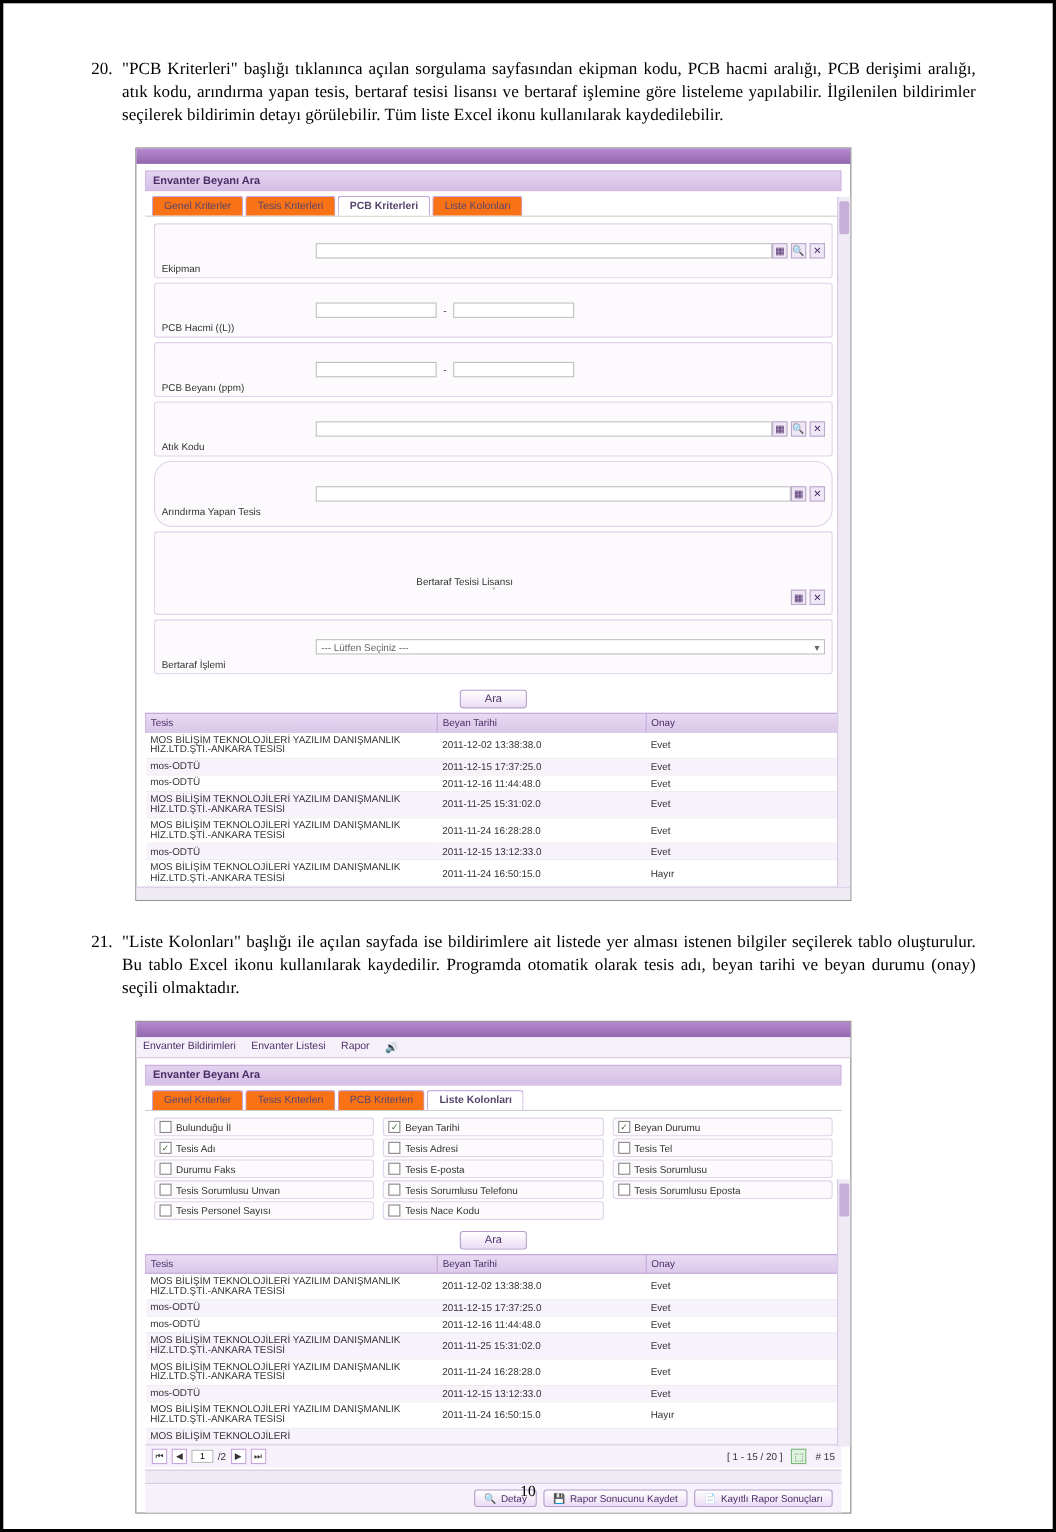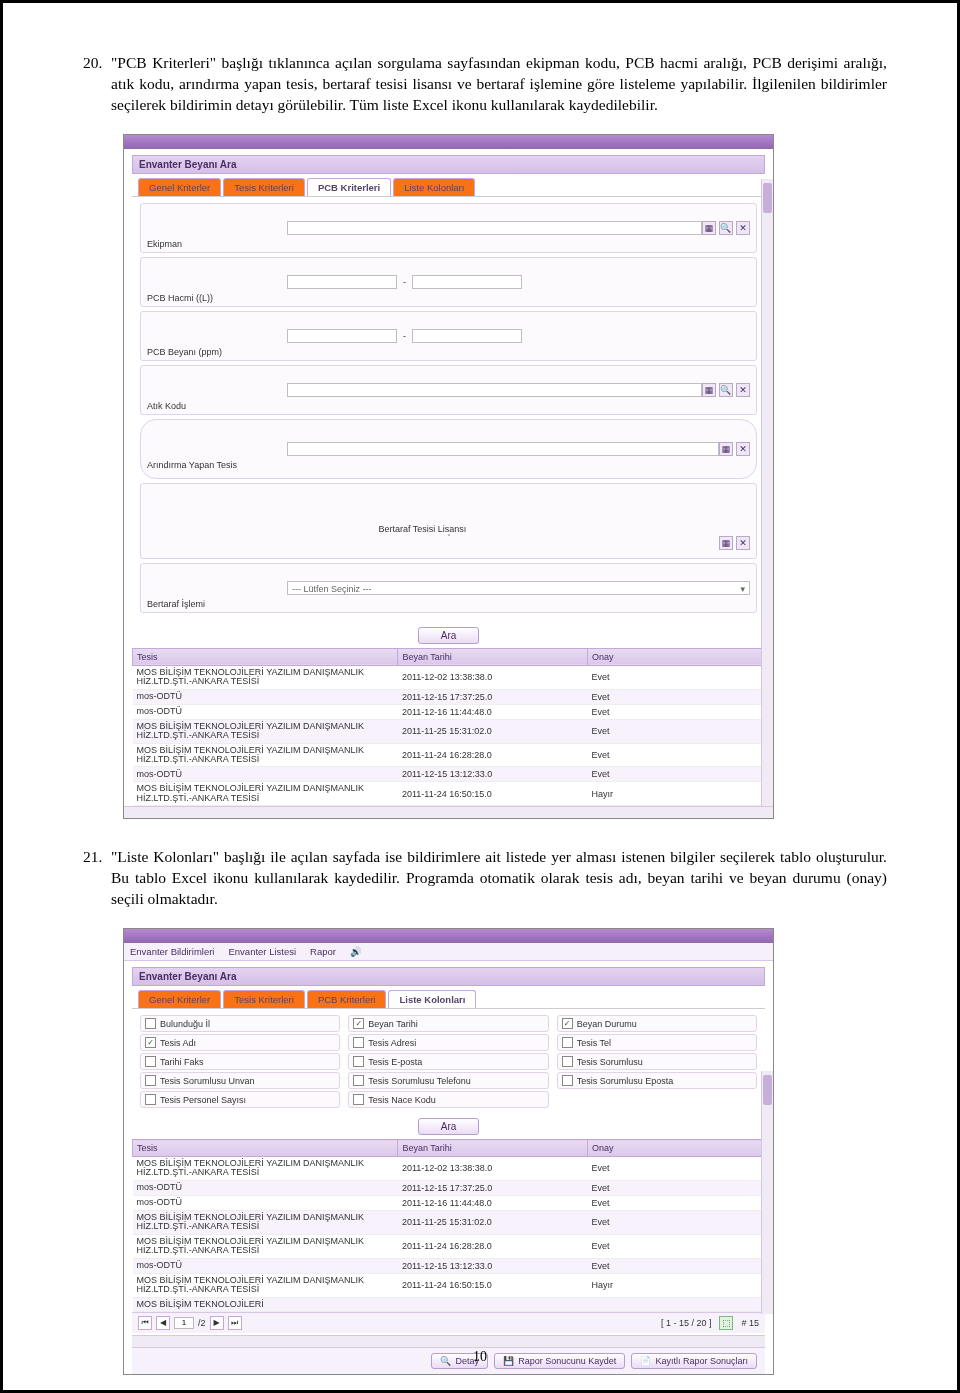--- a/index.html
+++ b/index.html
@@ -337,21 +337,21 @@
         <div class="chkitem">
           <span class="chkbox"></span>
           <span>Tesis Adresi</span>
         </div>
         <div class="chkitem">
           <span class="chkbox"></span>
           <span>Tesis Tel</span>
         </div>
         <div class="chkitem">
           <span class="chkbox"></span>
-          <span>Tarihi Faks</span>
+          <span>Durumu Faks</span>
         </div>
         <div class="chkitem">
           <span class="chkbox"></span>
           <span>Tesis E-posta</span>
         </div>
         <div class="chkitem">
           <span class="chkbox"></span>
           <span>Tesis Sorumlusu</span>
         </div>
         <div class="chkitem">

